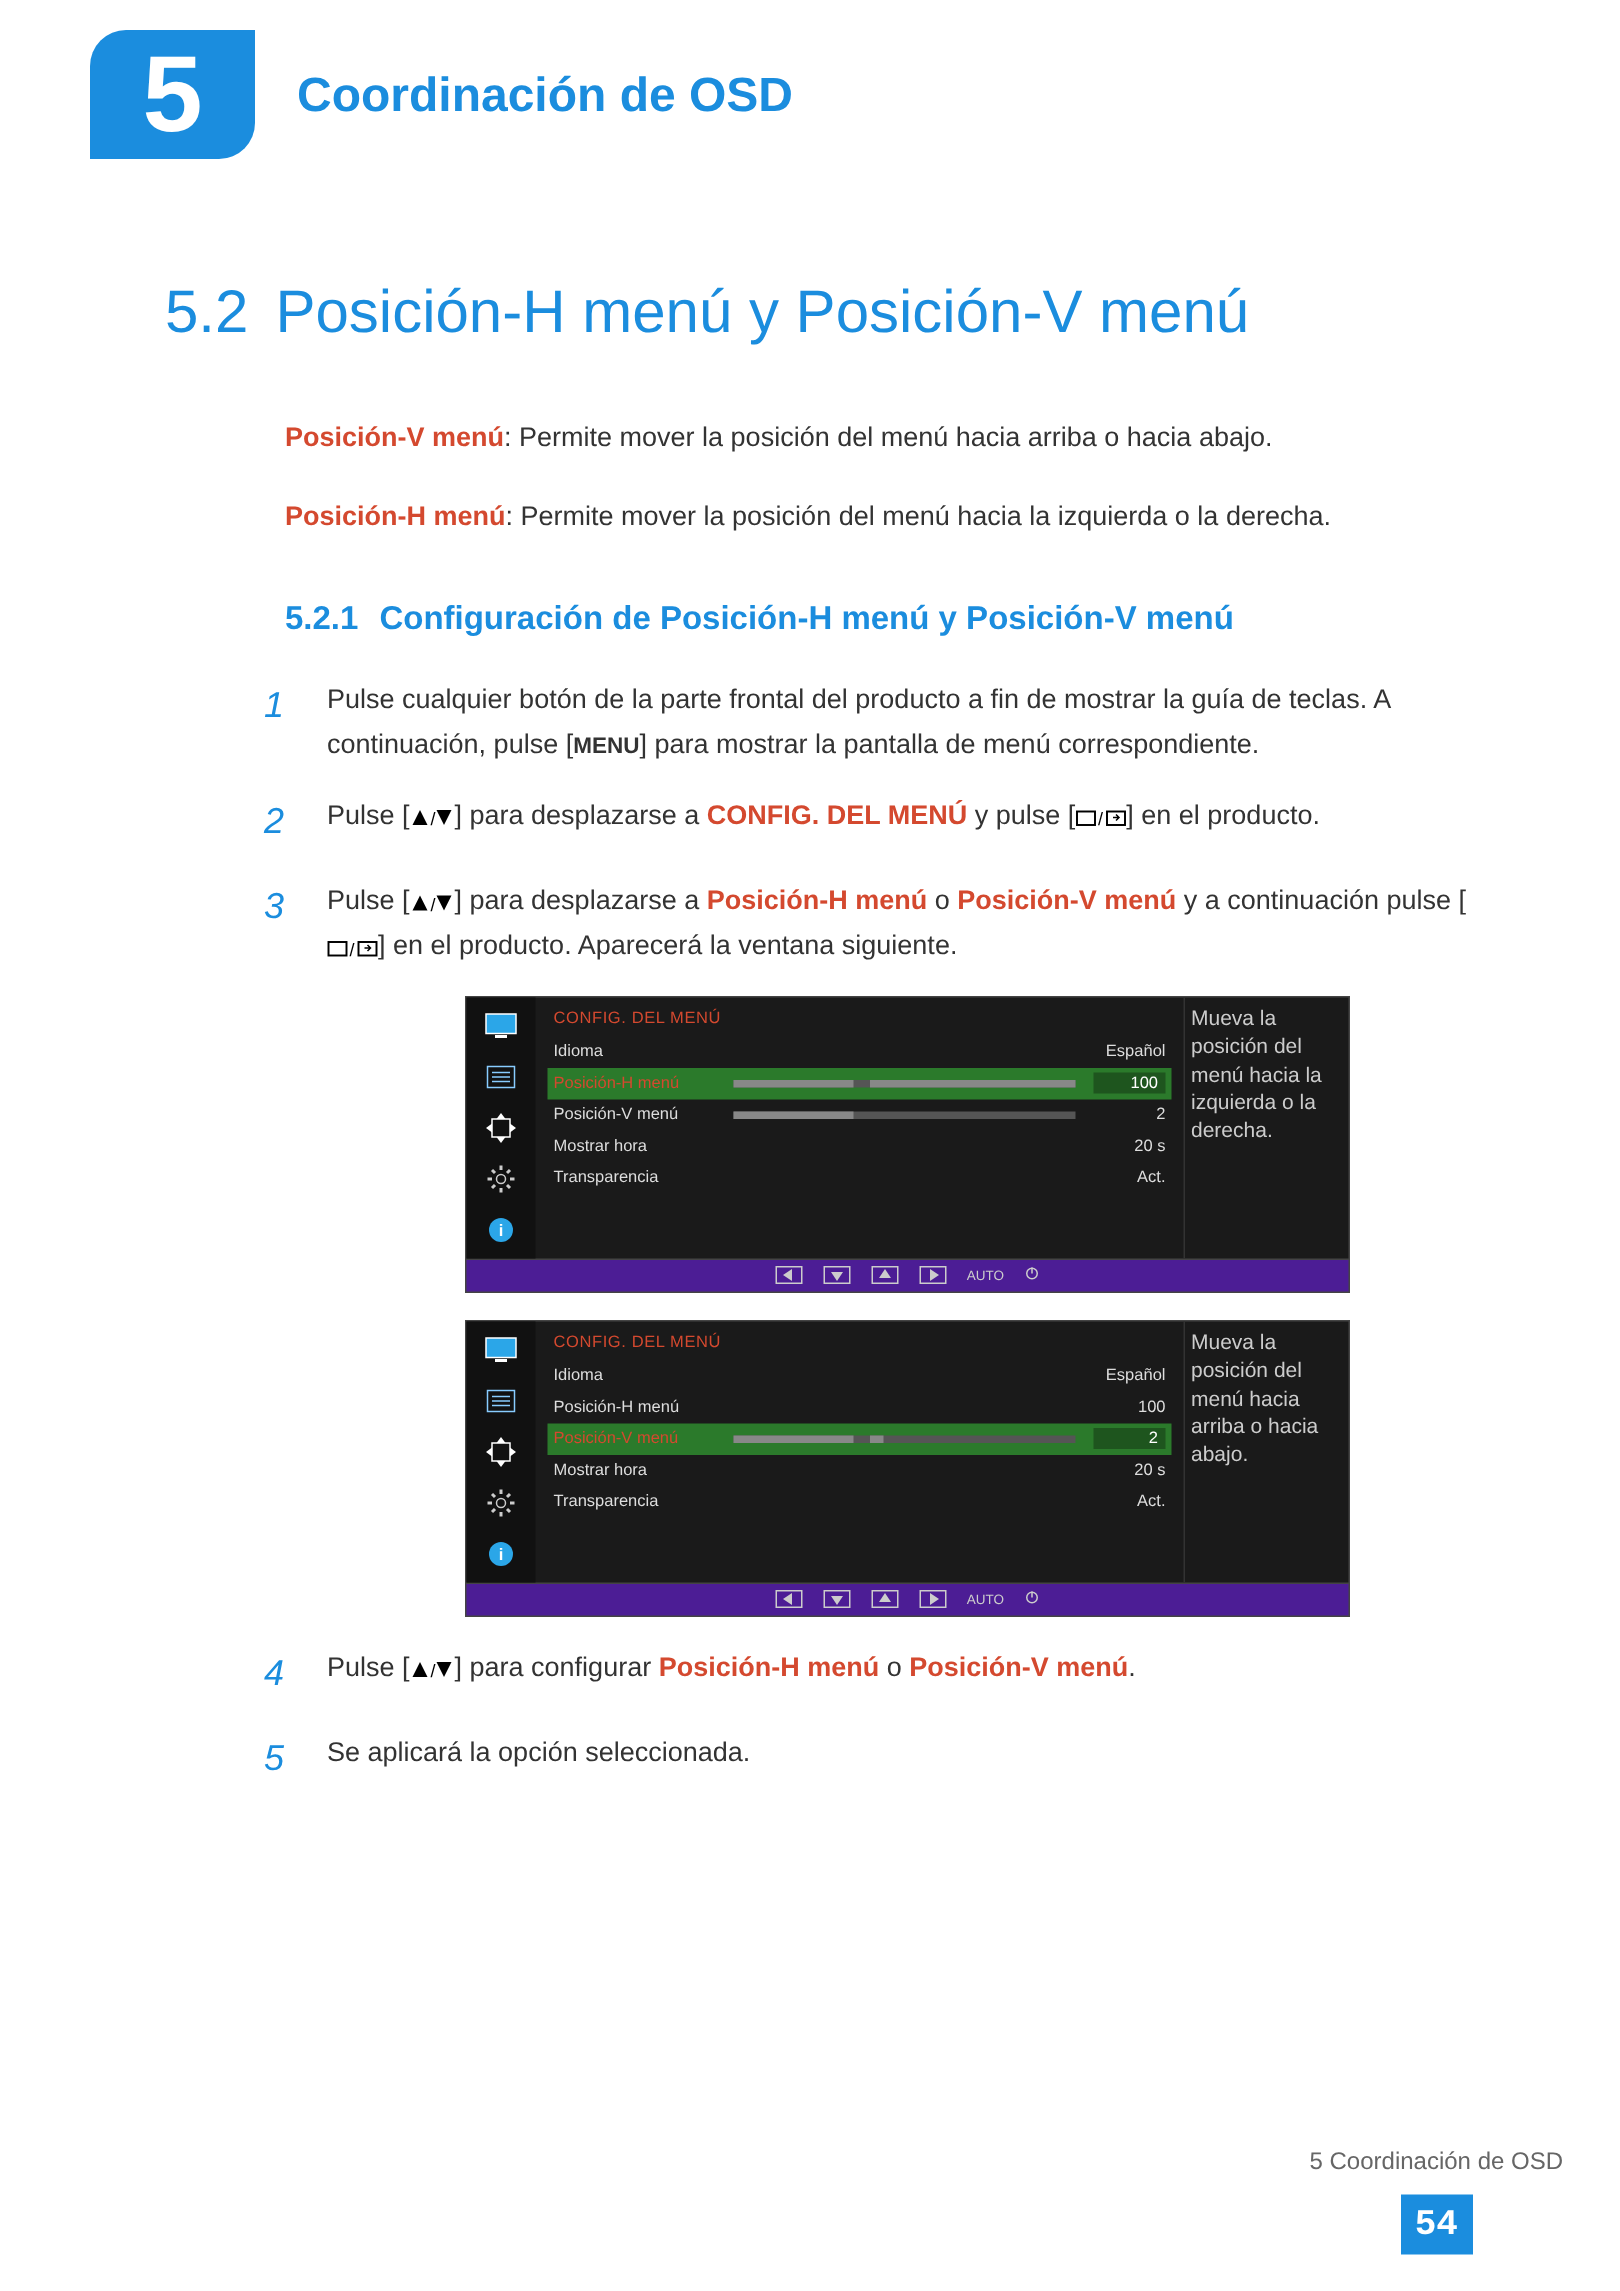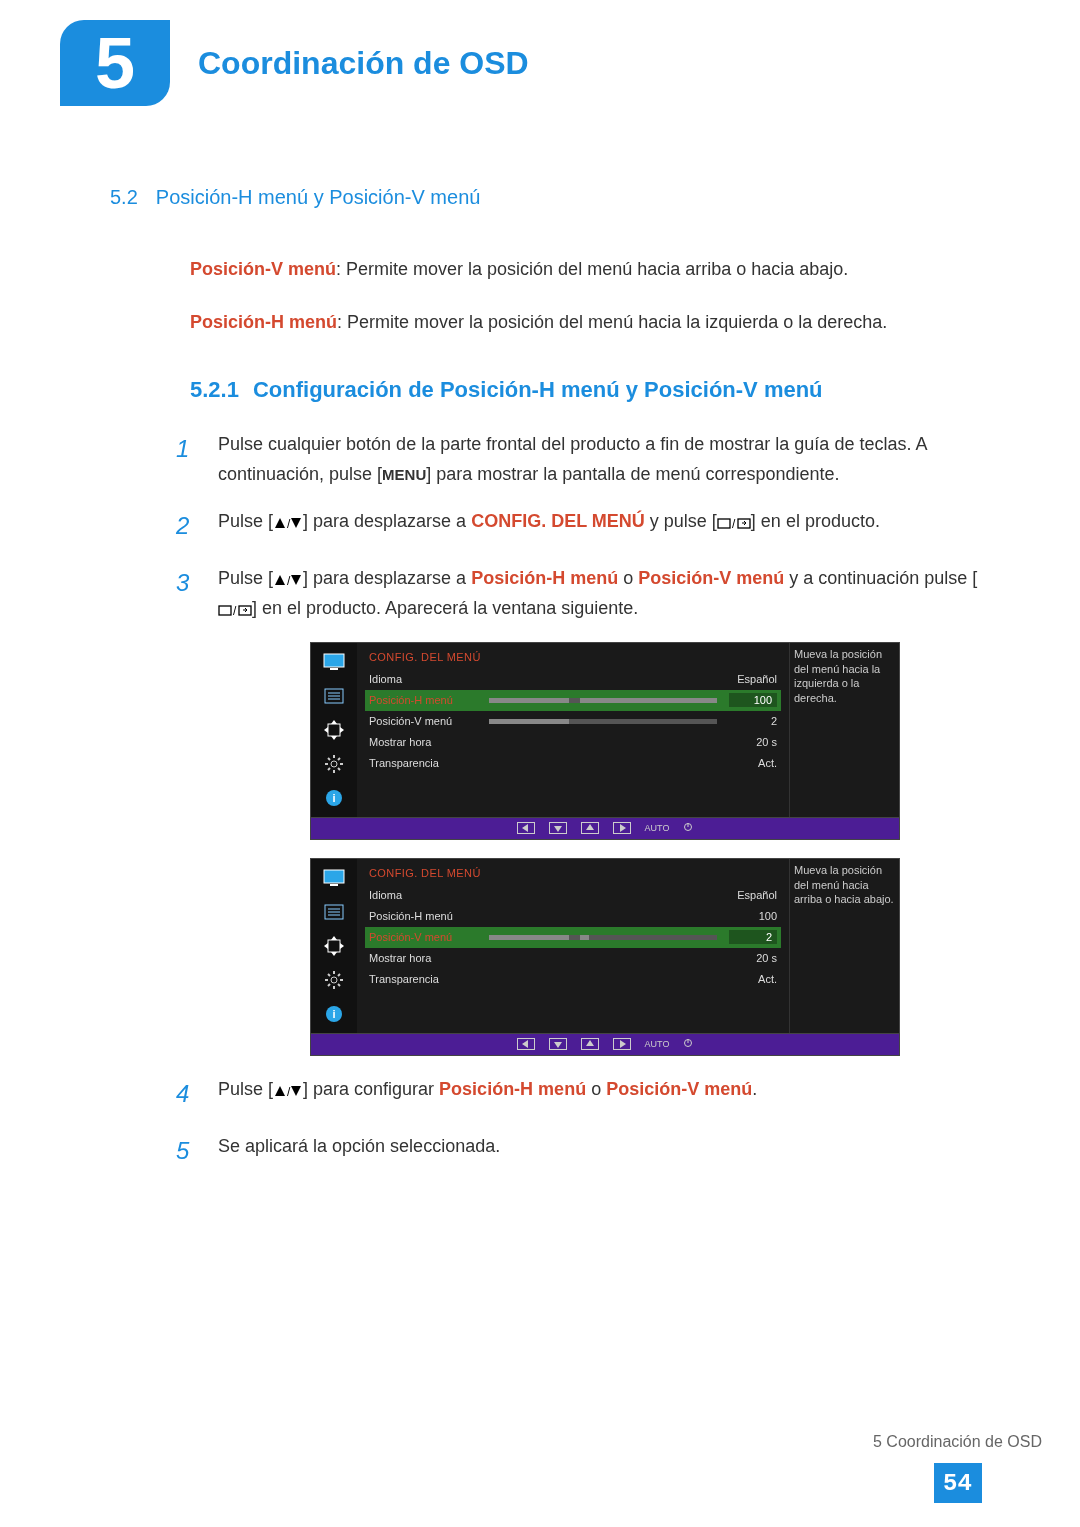--- a/index.html
+++ b/index.html
@@ -36,21 +36,21 @@
     font-size: 32px;
     font-weight: 700;
   }
   .section {
     padding: 0 80px 0 110px;
   }
   .section-heading {
     display: flex;
     gap: 18px;
     color: #1b8dde;
-    font-size: 20px;
+    font-size: 40px;
     font-weight: 500;
     margin-bottom: 46px;
   }
   .desc {
     font-size: 18px;
     line-height: 1.6;
     margin: 0 0 24px 80px;
   }
   .highlight { color: #d4492f; font-weight: bold; }
   .highlight-b { color: #d4492f; font-weight: bold; }
@@ -133,21 +133,21 @@
     position: relative;
     margin-right: 12px;
   }
   .osd-bar .chunk {
     position: absolute; top:0; bottom:0;
     background: #888;
   }
   .osd-val { min-width: 48px; text-align: right; }
   .osd-hint {
     width: 110px;
-    font-size: 11px;
+    font-size: 14px;
     color: #ccc;
     padding: 4px 4px;
     line-height: 1.35;
     border-left: 1px solid #333;
   }
   .osd-footer {
     background: #4c1d95;
     border: 1px solid #444;
     border-top: none;
     height: 22px;

